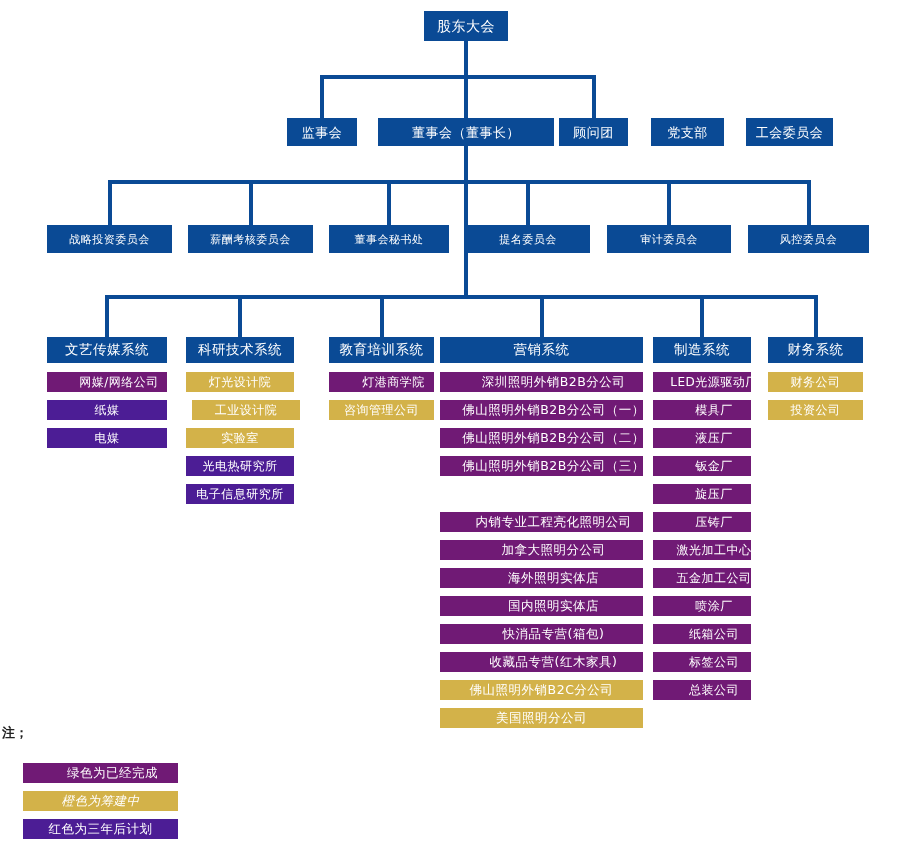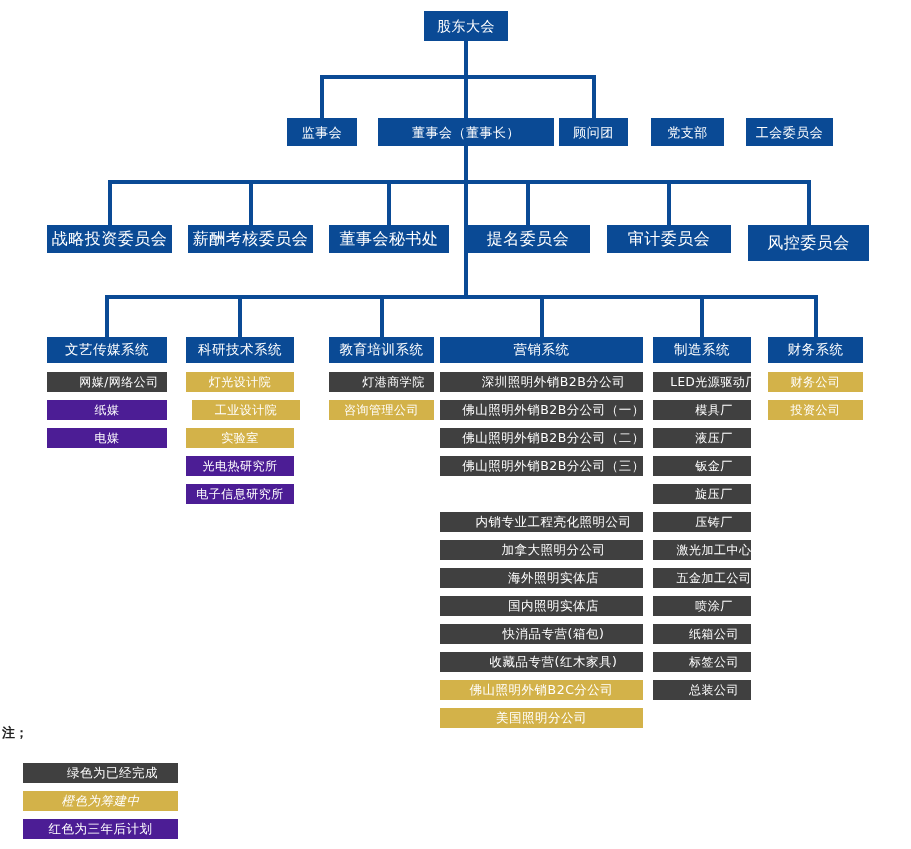--- a/index.html
+++ b/index.html
@@ -26,28 +26,28 @@
     color: #ffffff;
     text-align: left;
     white-space: nowrap;
     line-height: 1;
     display: flex;
     align-items: center;
     justify-content: center;
     letter-spacing: 0.5px;
   }
   .blue   { background: #0a4a95; }
-  .green  { background: #404040; padding-left: 24px; }
+  .green  { background: #701a75; padding-left: 24px; }
   .gold   { background: #d3b249; }
   .red    { background: #4c1d95; }
 
   
   .t-root  { font-size: 14px; }
   .t-l2    { font-size: 13px; }
-  .t-l3    { font-size: 16px; }
+  .t-l3    { font-size: 11px; }
   .t-sys   { font-size: 13.5px; }
   .t-leaf  { font-size: 12.5px; }
   .t-leaf-sm { font-size: 12px; }
   .t-legend { font-size: 12.5px; }
 
   .conn {
     position: absolute;
     background: #0a4a95;
   }
   .legend-note {
@@ -71,21 +71,21 @@
     <div class="conn" style="left: 464px; top: 41px; width: 4px; height: 38px;"></div>
     <div class="conn" style="left: 320px; top: 75px; width: 275.5px; height: 4px;"></div>
     <div class="conn" style="left: 320px; top: 75px; width: 4px; height: 43px;"></div>
     <div class="conn" style="left: 464px; top: 75px; width: 4px; height: 43px;"></div>
     <div class="conn" style="left: 591.5px; top: 75px; width: 4px; height: 43px;"></div>
     <div class="box blue t-l3" style="left: 47px; top: 225px; width: 125px; height: 28px;">战略投资委员会</div>
     <div class="box blue t-l3" style="left: 188px; top: 225px; width: 125px; height: 28px;">薪酬考核委员会</div>
     <div class="box blue t-l3" style="left: 329px; top: 225px; width: 120px; height: 28px;">董事会秘书处</div>
     <div class="box blue t-l3" style="left: 466px; top: 225px; width: 124px; height: 28px;">提名委员会</div>
     <div class="box blue t-l3" style="left: 607px; top: 225px; width: 124px; height: 28px;">审计委员会</div>
-    <div class="box blue t-l3" style="left: 748px; top: 225px; width: 121px; height: 36px;">风控委员会</div>
+    <div class="box blue t-l3" style="left: 748px; top: 225px; width: 121px; height: 28px;">风控委员会</div>
     <div class="conn" style="left: 464px; top: 146px; width: 4px; height: 38px;"></div>
     <div class="conn" style="left: 107.5px; top: 180px; width: 703px; height: 4px;"></div>
     <div class="conn" style="left: 107.5px; top: 180px; width: 4px; height: 45px;"></div>
     <div class="conn" style="left: 248.5px; top: 180px; width: 4px; height: 45px;"></div>
     <div class="conn" style="left: 387px; top: 180px; width: 4px; height: 45px;"></div>
     <div class="conn" style="left: 526px; top: 180px; width: 4px; height: 45px;"></div>
     <div class="conn" style="left: 667px; top: 180px; width: 4px; height: 45px;"></div>
     <div class="conn" style="left: 806.5px; top: 180px; width: 4px; height: 45px;"></div>
     <div class="box blue t-sys" style="left: 47px; top: 337px; width: 120px; height: 26px;">文艺传媒系统</div>
     <div class="box green t-leaf-sm" style="left: 47px; top: 372px; width: 120px; height: 20px;">网媒/网络公司</div>

